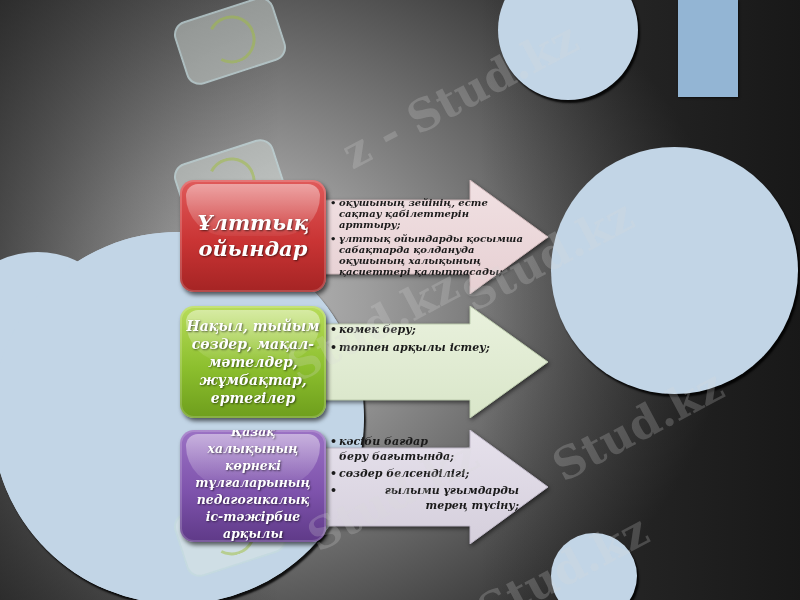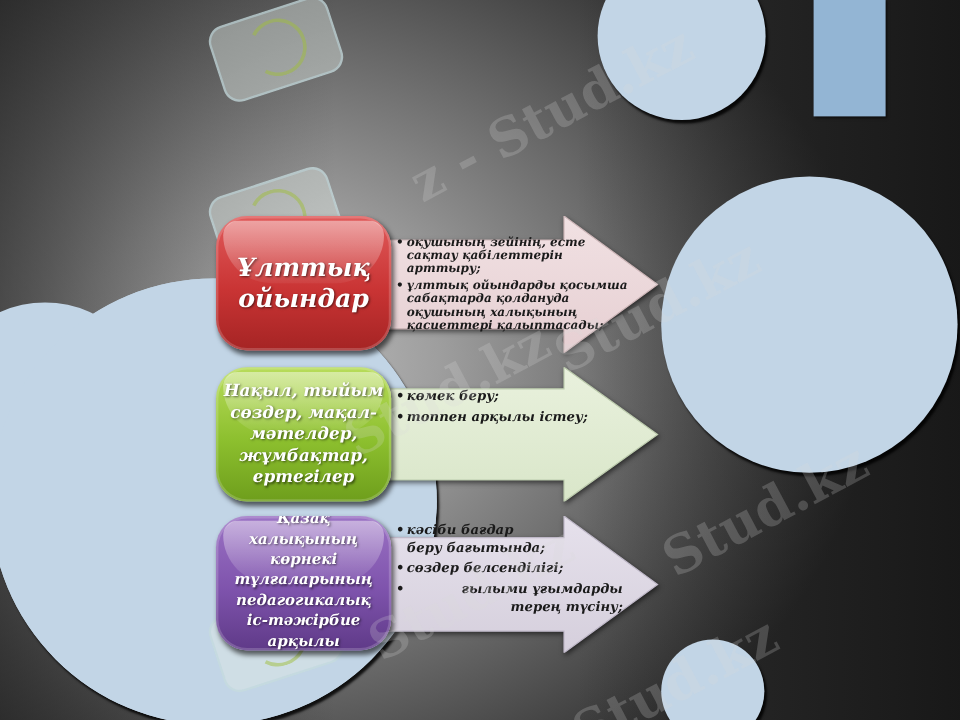--- a/index.html
+++ b/index.html
@@ -45,21 +45,21 @@
     .arrow-text {
       position: absolute; left: 150px; top: 0; width: 200px;
       font-family: "DejaVu Serif", serif; font-style: italic; font-weight: bold;
       color: #1a1a1a; margin: 0; padding: 0; list-style: none;
     }
     .arrow-text li { position: relative; padding-left: 9px; }
     .arrow-text li::before {
       content: "•"; position: absolute; left: 0; top: 0; font-style: normal;
     }
     .box {
-      position: absolute; left: 0; top: 0; width: 146px; height: 112px; border-radius: 26px;
+      position: absolute; left: 0; top: 0; width: 146px; height: 112px; border-radius: 14px;
       display: flex; align-items: center; justify-content: center; text-align: center;
       color: #ffffff; font-family: "DejaVu Serif", serif; font-style: italic; font-weight: bold;
       text-shadow: 1px 1px 2px rgba(0,0,0,0.55);
       box-shadow: 2px 3px 4px rgba(0,0,0,0.6), inset 0 0 0 2px rgba(255,255,255,0.18);
       overflow: hidden;
     }
     .box::before {
       content: ""; position: absolute; left: 6px; top: 4px; right: 6px; height: 46%;
       border-radius: 12px 12px 40px 40px;
       background: linear-gradient(180deg, rgba(255,255,255,0.45), rgba(255,255,255,0.05));

